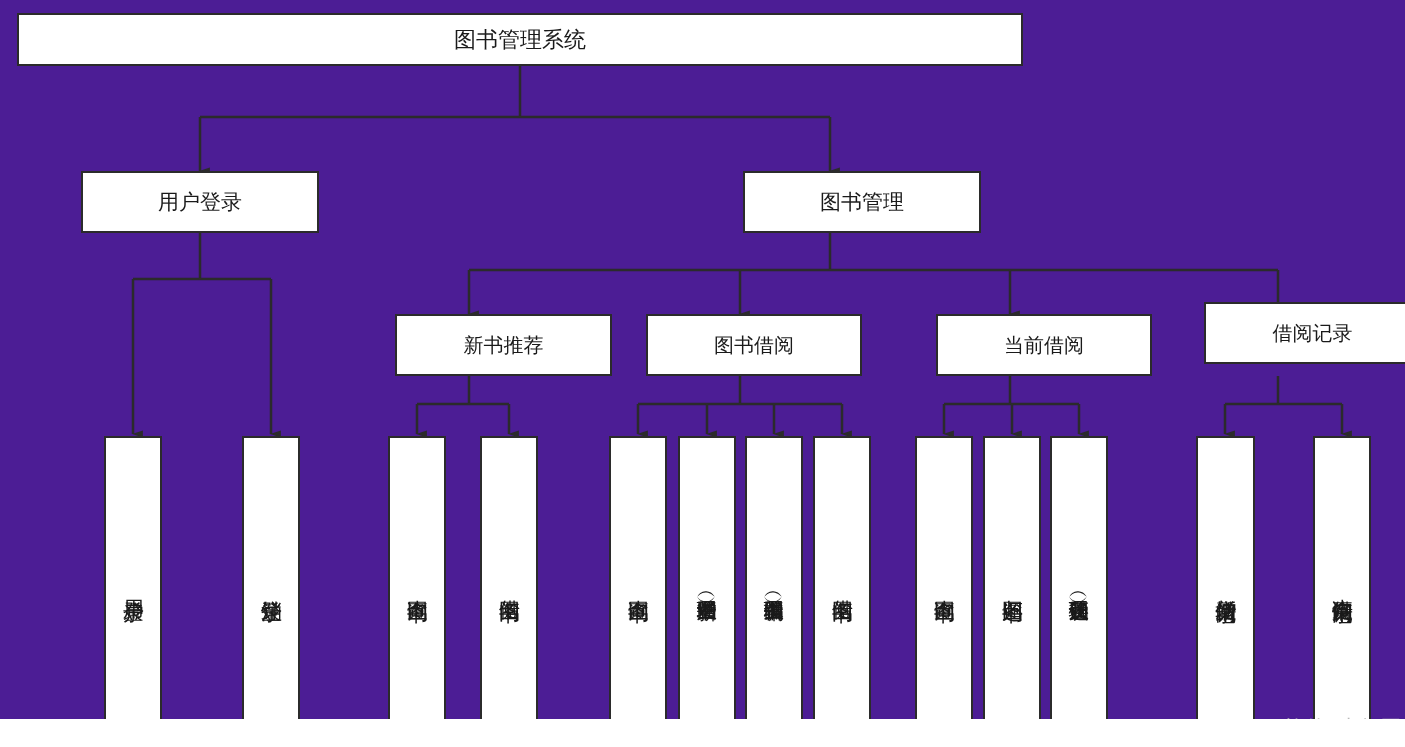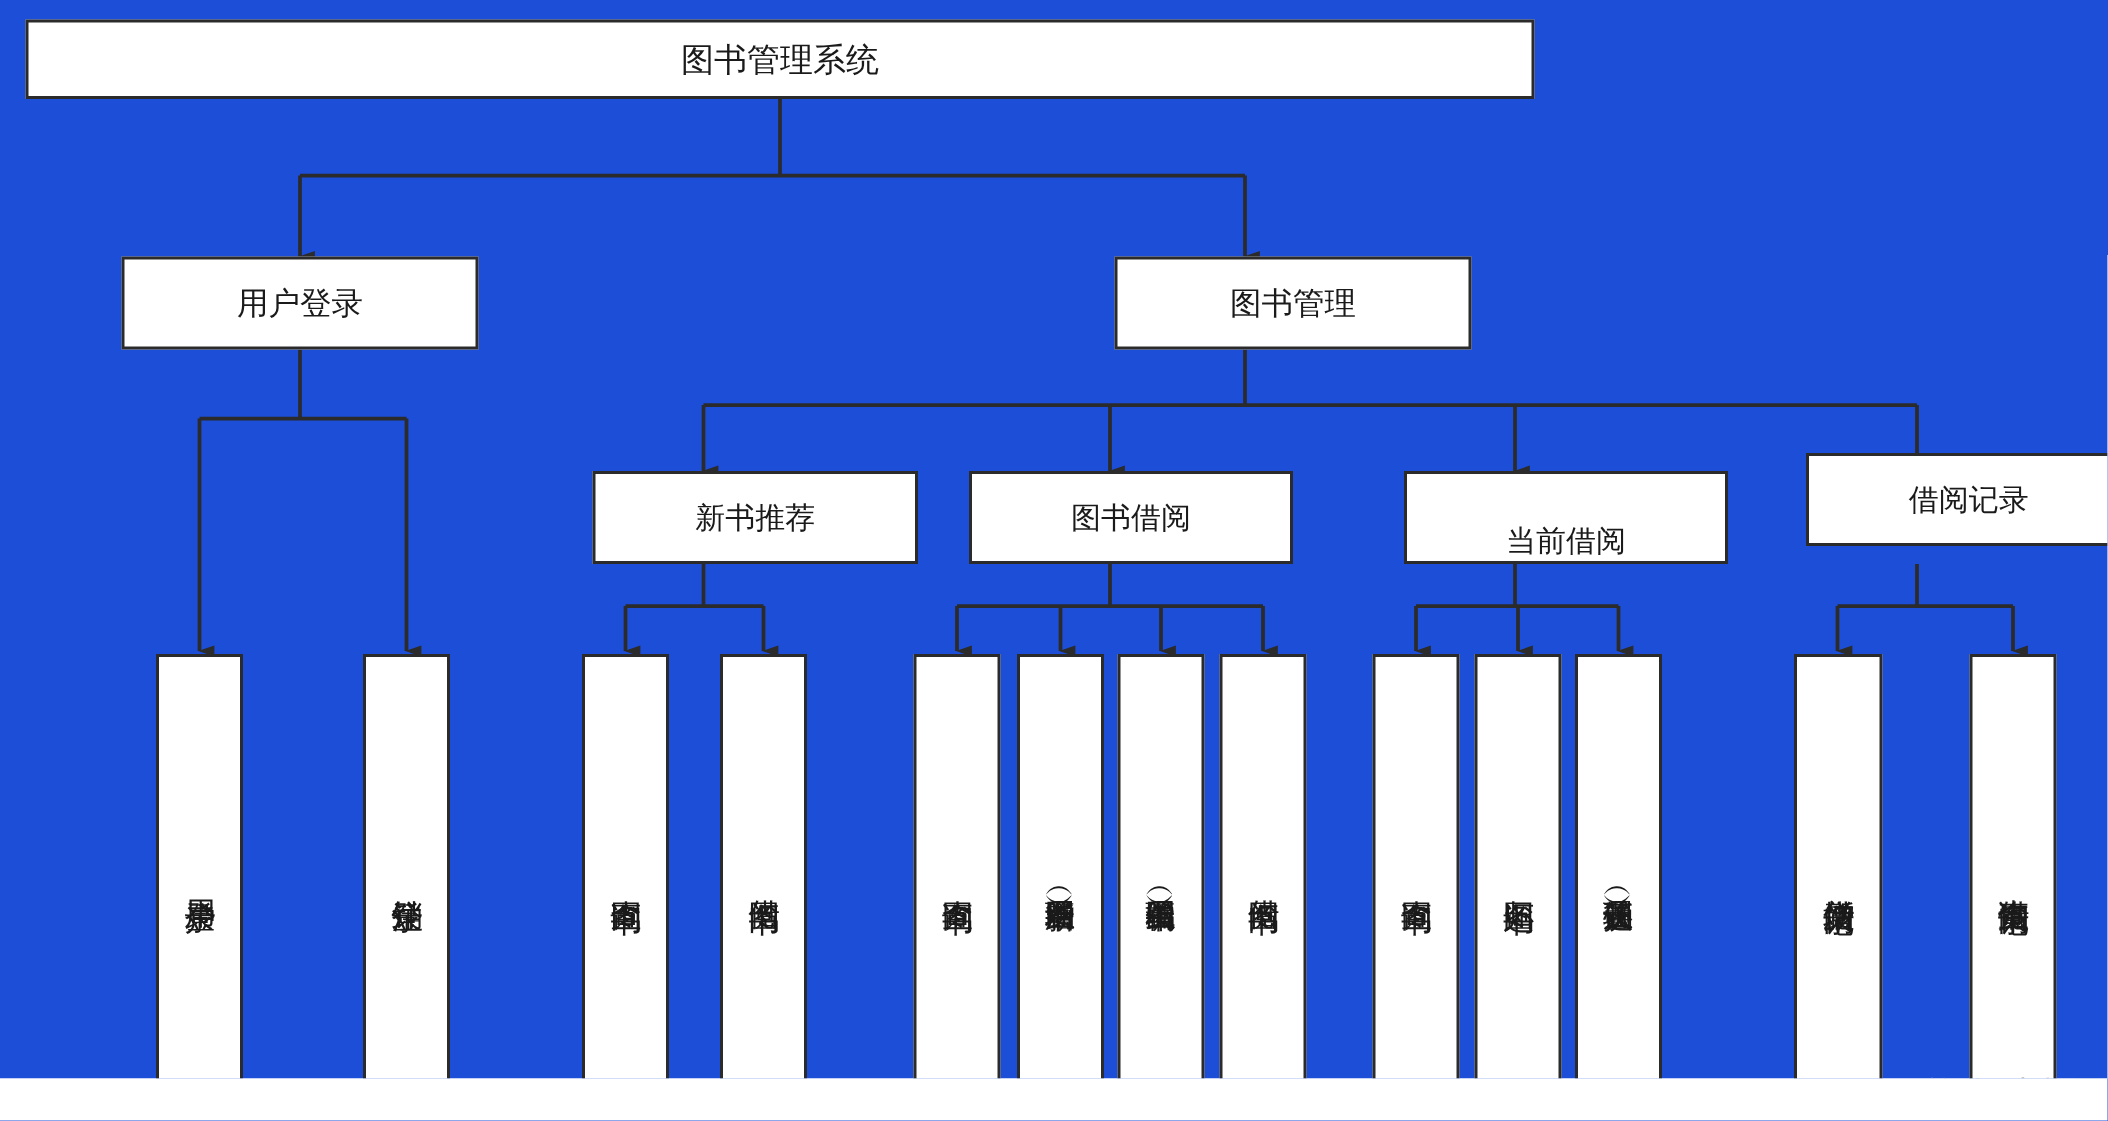--- a/index.html
+++ b/index.html
@@ -8,21 +8,21 @@
     padding: 0;
     background: #ffffff;
   }
   body {
     font-family: "DejaVu Sans", "Liberation Sans", sans-serif;
   }
   #canvas {
     position: relative;
     width: 1405px;
     height: 719px;
-    background: #1d4ed8;
+    background: #4c1d95;
     overflow: hidden;
   }
   #edges {
     position: absolute;
     left: 0;
     top: 0;
     width: 1405px;
     height: 747px;
     pointer-events: none;
   }
@@ -128,21 +128,21 @@
       </div>
       <div class="node level2" style="left: 711px; top: 171px; width: 238px; height: 62px; margin-left: 32px;">
         <span>图书管理</span>
       </div>
       <div class="node level3" style="left: 361px; top: 314px; width: 217px; height: 62px;">
         <span>新书推荐</span>
       </div>
       <div class="node level3" style="left: 612px; top: 314px; width: 216px; height: 62px;">
         <span>图书借阅</span>
       </div>
-      <div class="node level3" style="left: 902px; top: 314px; width: 216px; height: 62px; align-items: flex-end;">
+      <div class="node level3" style="left: 902px; top: 314px; width: 216px; height: 62px;">
         <span>当前借阅</span>
       </div>
       <div class="node level3" style="left: 1170px; top: 302px; width: 217px; height: 62px;">
         <span>借阅记录</span>
       </div>
       <div class="node leaf" style="left: 104px; top: 436px; width: 58px; height: 297px;">
         <span class="vtext">用户登录</span>
       </div>
       <div class="node leaf" style="left: 242px; top: 436px; width: 58px; height: 297px;">
         <span class="vtext">注销登录</span>

